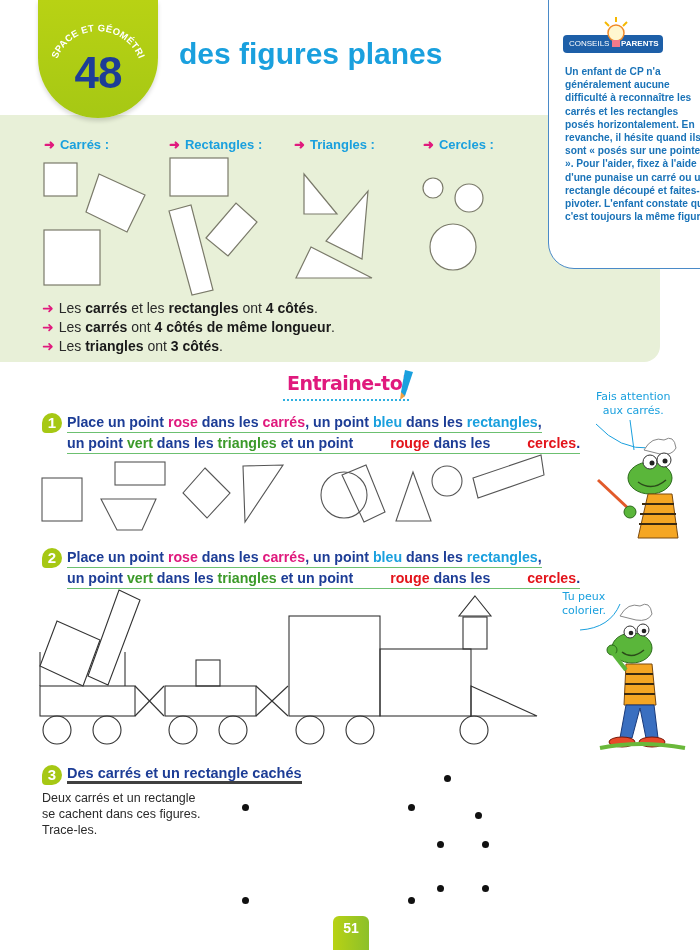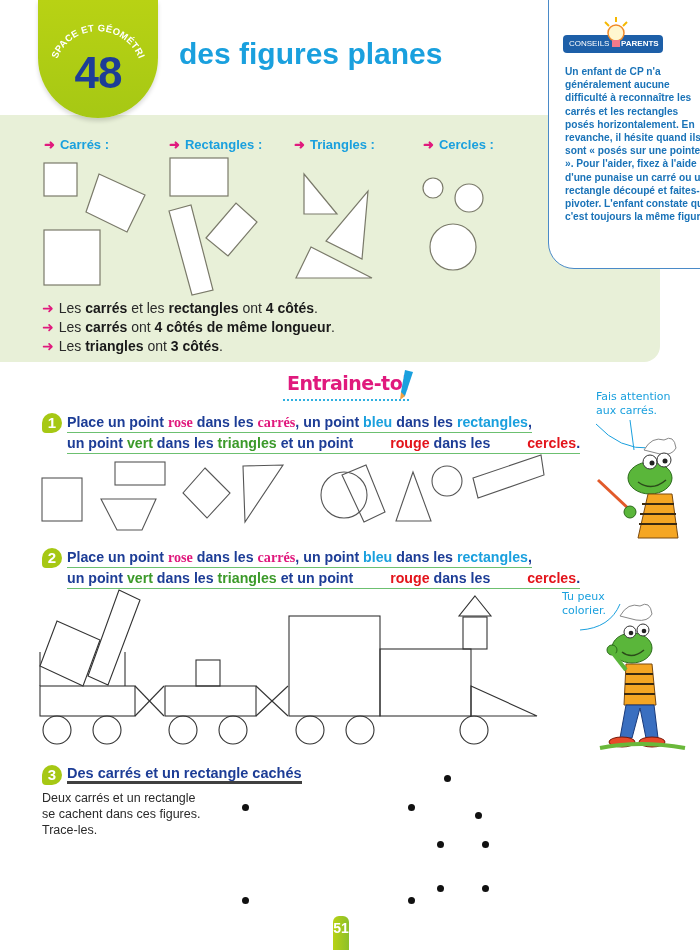--- a/index.html
+++ b/index.html
@@ -13,26 +13,26 @@
   .parents-text { position:absolute; left:16px; top:74px; width:145px; font-size:10.2px; line-height:13.2px; color:#1a73b8; font-weight:bold; }
   .cat-label { position:absolute; top:137px; font-size:13px; font-weight:bold; color:#1aa0de; }
   .arrow { color:#e0197d; margin-right:5px; }
   .rule { position:absolute; left:42px; font-size:14px; color:#2a2a2a; }
   .rule b { font-weight:bold; color:#1a1a1a; }
   .entraine { position:absolute; left:287px; top:372px; font-size:19px; font-weight:bold; color:#e0197d; font-family:"DejaVu Sans", sans-serif; letter-spacing:-0.5px; }
   .entraine-dots { position:absolute; left:283px; top:399px; width:126px; border-top:2px dotted #30b0e0; }
   .num-badge { position:absolute; width:20px; height:20px; background:#a6c814; border-radius:50% 50% 50% 4px; color:#fff; font-weight:bold; font-size:15px; text-align:center; line-height:20px; }
   .instr { position:absolute; left:67px; font-size:14.2px; font-weight:bold; color:#1d3d96; line-height:20px; }
   .instr .line { display:inline-block; border-bottom:1px solid #6cc070; padding-bottom:0px; }
-  .c-rose { color:#e0197d;font-family:Liberation Serif, serif; } .c-bleu { color:#1aa0de;margin-top:47px; } .c-vert { color:#3c9a2a; } .c-rouge { color:#e3141b;margin-left:33px; }
-  .bubble { position:absolute; font-size:11px; color:#1aa0de; text-align:left; font-family:"DejaVu Sans", sans-serif; line-height:14px; }
+  .c-rose { color:#e0197d; } .c-bleu { color:#1aa0de;margin-top:47px; } .c-vert { color:#3c9a2a; } .c-rouge { color:#e3141b;margin-left:33px; }
+  .bubble { position:absolute; font-size:11px; color:#1aa0de; text-align:center; font-family:"DejaVu Sans", sans-serif; line-height:14px; }
   .ex3-title { position:absolute; left:67px; top:765px; font-size:14.5px; font-weight:bold; color:#1d3d96; border-bottom:3px solid #404040; }
   .ex3-text { position:absolute; left:42px; top:790px; font-size:12.5px; line-height:16px; color:#2a2a2a; }
   .dot { position:absolute; width:7px; height:7px; background:#111; border-radius:50%; }
-  .page-num { position:absolute; left:333px; top:916px; width:16px; height:34px; background:linear-gradient(90deg,#b8d214,#8cc02a); border-radius:6px 6px 0 0; color:#fff; font-weight:bold; font-size:14px; text-align:center; line-height:24px; }
+  .page-num { position:absolute; left:333px; top:916px; width:36px; height:34px; background:linear-gradient(90deg,#b8d214,#8cc02a); border-radius:6px 6px 0 0; color:#fff; font-weight:bold; font-size:14px; text-align:center; line-height:24px; }
   svg { position:absolute; overflow:visible; }
 </style>
 </head>
 <body>
 
 <div class="lesson-band"></div>
 
 <div class="tab">
   <svg width="120" height="60" style="left:0;top:0">
     <defs>

